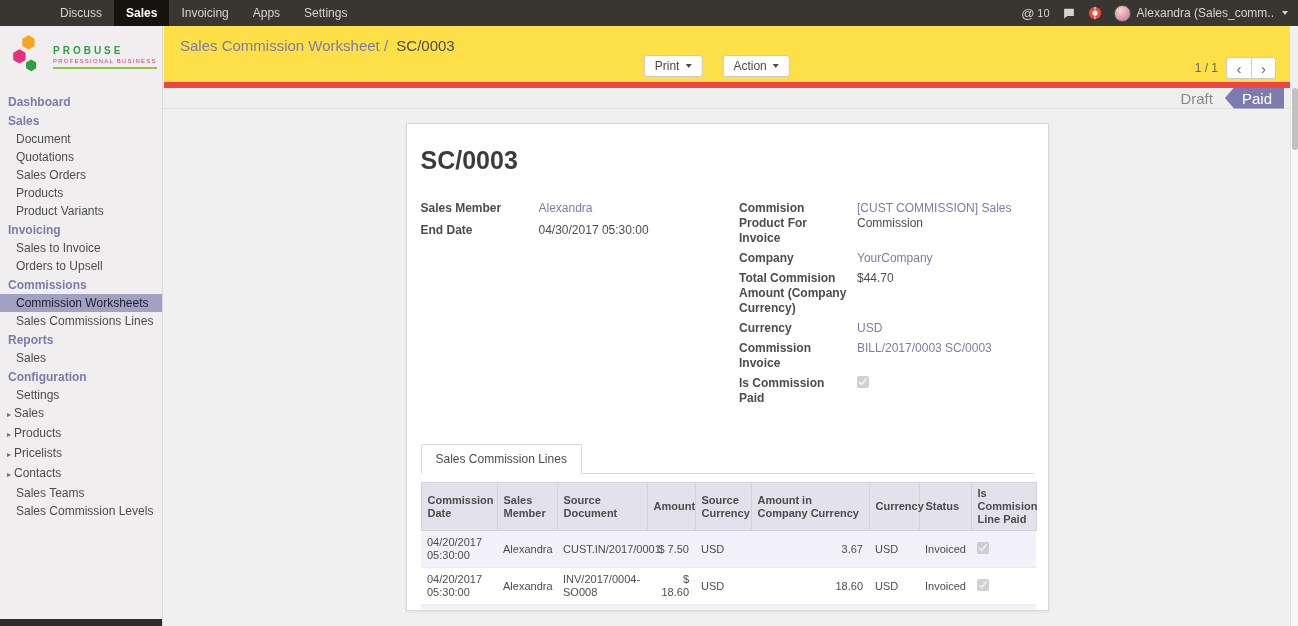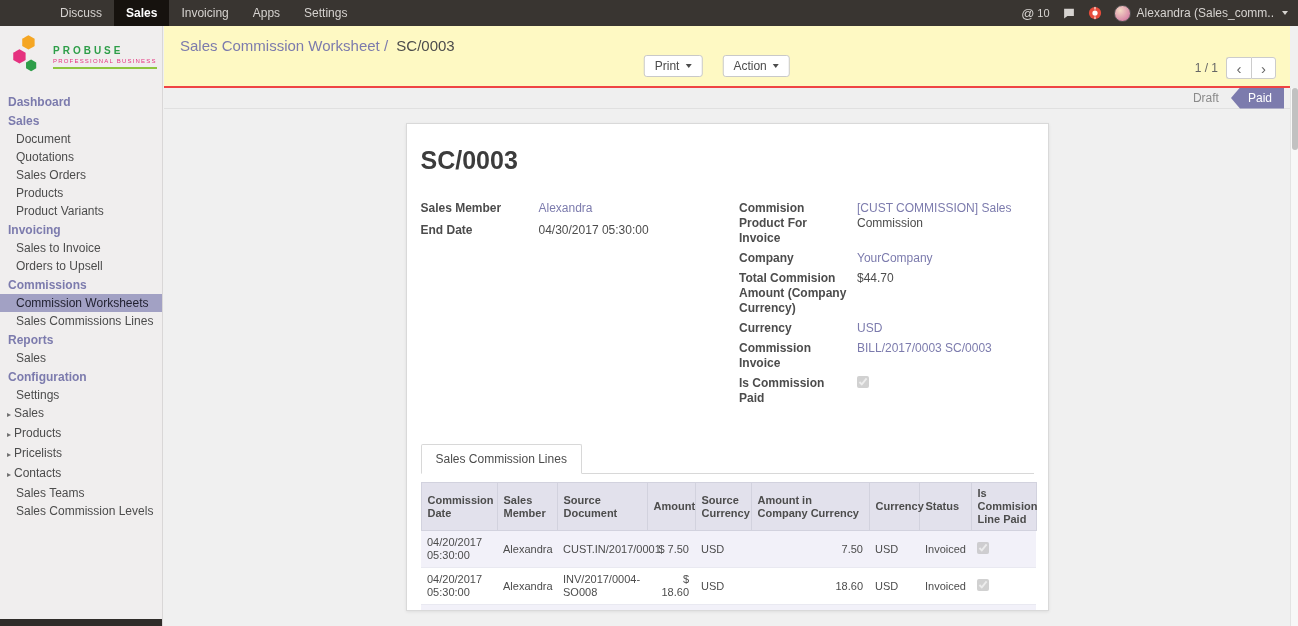--- a/index.html
+++ b/index.html
@@ -53,21 +53,21 @@
 
   .nav { padding-top:4px; }
   .nav-header { color:#7c7bad; font-weight:bold; font-size:12px; padding:3px 8px 2px 8px; cursor:pointer; }
   .nav-item { font-size:12px; color:#4c4c4c; padding:2px 8px 2px 16px; line-height:14px; cursor:pointer; white-space:nowrap; }
   .nav-item.selected { background:#a2a1c4; color:#1f1f2e; }
   .nav-item .arrow { font-size:8px; color:#6e6e6e; margin-right:3px; margin-left:-9px; }
   .sidebar-bottom-strip { position:absolute; left:0; bottom:0; width:163px; height:7px; background:#2f2c29; }
 
   
   .main { position:absolute; left:164px; top:26px; width:1126px; height:600px; }
-  .control-panel { background:#fef9c3; height:62px; position:relative; border-bottom:2px solid #ef4444; }
+  .control-panel { background:#fde047; height:62px; position:relative; border-bottom:6px solid #ef4444; }
   .breadcrumb { position:absolute; top:11px; left:16px; font-size:15px; }
   .breadcrumb .parent { color:#7c7bad; cursor:pointer; }
   .breadcrumb .current { color:#4c4c4c; margin-left:4px; }
   .cp-buttons { position:absolute; top:29px; left:50%; transform:translateX(-57%); display:flex; gap:20px; }
   .btn {
     background:#fff; border:1px solid #c9c9c9; border-radius:3px;
     padding:3px 10px; font-size:12px; color:#4c4c4c; cursor:pointer; display:flex; align-items:center; gap:4px;
   }
   .btn .caret-down { border-top-color:#4c4c4c; }
   .pager { position:absolute; top:31px; right:14px; display:flex; align-items:center; gap:8px; }
@@ -77,21 +77,21 @@
     width:25px; height:22px; border:1px solid #ccc; background:#fff; color:#666;
     display:flex; align-items:center; justify-content:center; font-size:15px; cursor:pointer;
   }
   .pager-btn.prev { border-radius:3px 0 0 3px; border-right:none; }
   .pager-btn.next { border-radius:0 3px 3px 0; }
 
   .status-row {
     background:#efefef; height:21px; border-bottom:1px solid #e0e0e0;
     display:flex; justify-content:flex-end; align-items:center; padding-right:6px;
   }
-  .stage { height:21px; line-height:21px; font-size:12px; padding:0 12px; cursor:pointer;text-align:center; }
+  .stage { height:21px; line-height:21px; font-size:15px; padding:0 12px; cursor:pointer;text-align:center; }
   .stage.inactive { color:#8a8a8a; }
   .stage.active {
     background:#7c7bad; color:#fff; padding-left:17px;
     clip-path:polygon(0 50%, 9px 0, 100% 0, 100% 100%, 9px 100%);
   }
 
   .body-area { background:#f0f0f0; height:517px; overflow:hidden; }
   .sheet {
     width:643px; height:488px; margin:14px auto 0 auto; background:#fff;
     border:1px solid #d9d9d9; box-shadow:0 1px 3px rgba(0,0,0,0.08);
@@ -325,21 +325,21 @@
             <th>Is Commision Line Paid</th>
           </tr>
         </thead>
         <tbody>
           <tr class="data-row odd">
             <td>04/20/2017 05:30:00</td>
             <td>Alexandra</td>
             <td>CUST.IN/2017/0001</td>
             <td class="num">$ 7.50</td>
             <td>USD</td>
-            <td class="num">7.50</td>
+            <td class="num">3.67</td>
             <td>USD</td>
             <td>Invoiced</td>
             <td><input type="checkbox" disabled="" checked="true" style=""></td>
           </tr>
           <tr class="data-row even">
             <td>04/20/2017 05:30:00</td>
             <td>Alexandra</td>
             <td>INV/2017/0004-SO008</td>
             <td class="num">$ 18.60</td>
             <td>USD</td>

